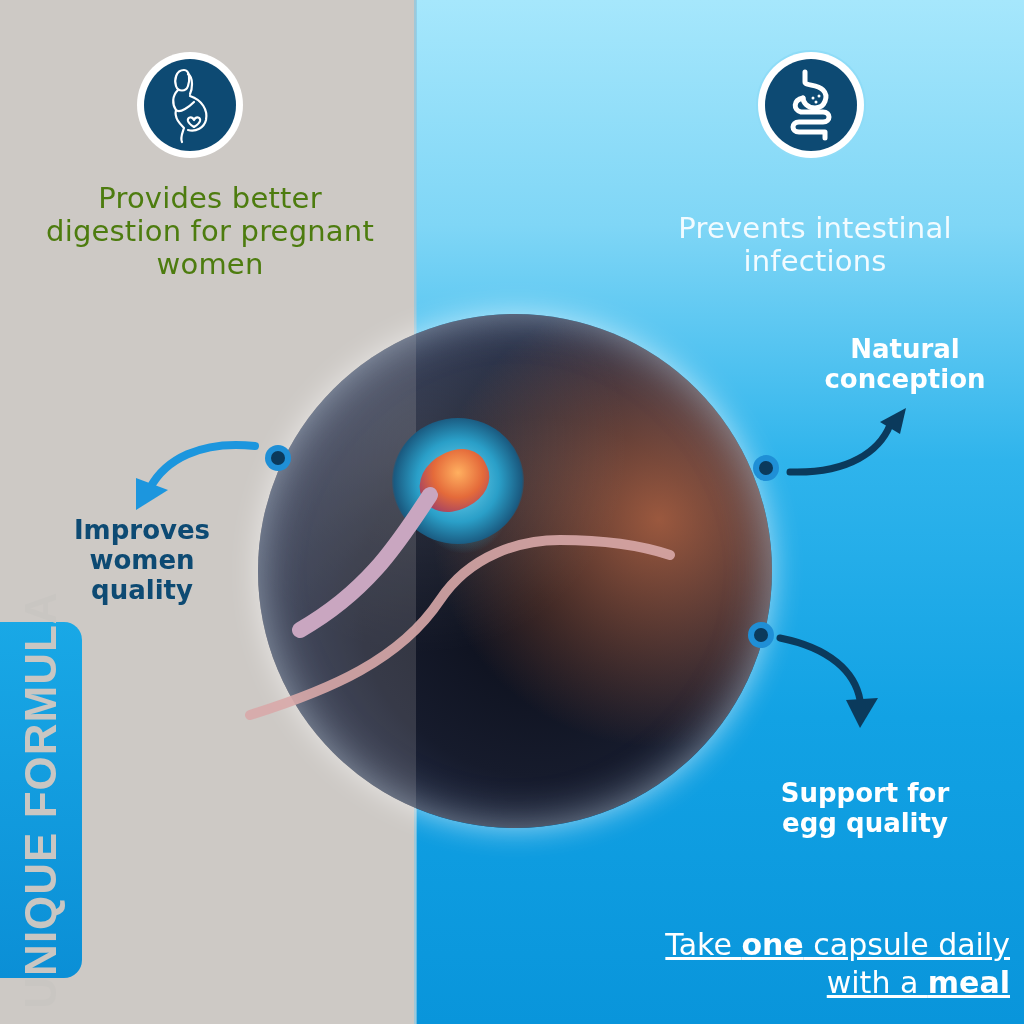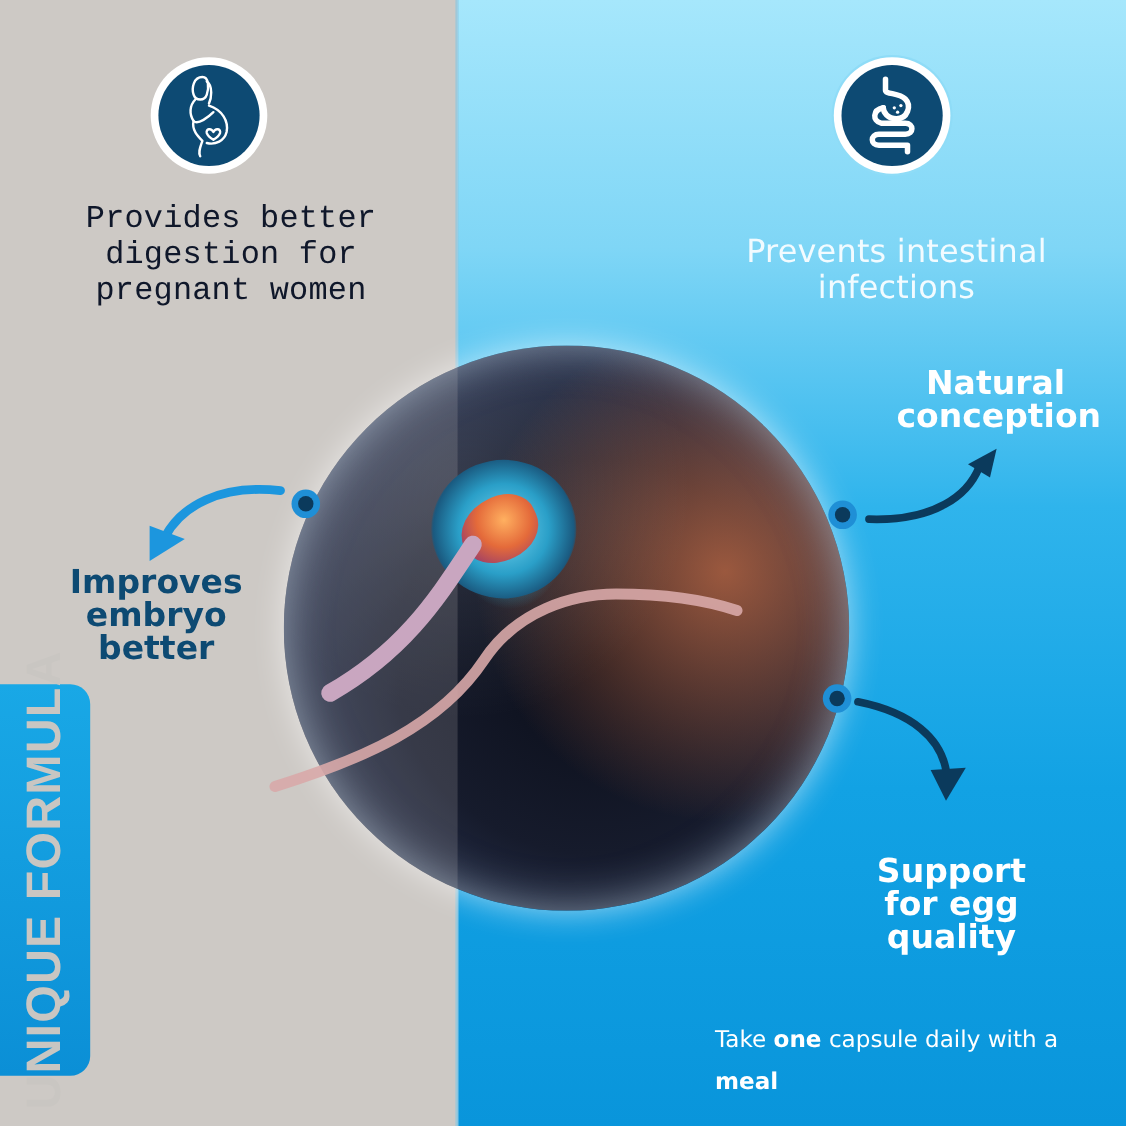--- a/index.html
+++ b/index.html
@@ -8,21 +8,21 @@
   .right-panel { position: absolute; left: 416px; top: 0; width: 608px; height: 1024px;
     background: linear-gradient(180deg, #a6e7fc 0%, #7fd6f6 22%, #2fb4ec 45%, #12a2e4 70%, #0995db 100%); }
   .divider { position: absolute; left: 414px; top: 0; width: 3px; height: 1024px; background: rgba(140,200,225,0.7); }
 
   .icon-badge { position: absolute; width: 106px; height: 106px; border-radius: 50%; background: #fff; display: flex; align-items: center; justify-content: center; }
   .icon-badge .inner { width: 92px; height: 92px; border-radius: 50%; background: #0d4a73; display: flex; align-items: center; justify-content: center; }
   .icon-left { left: 137px; top: 52px; }
   .icon-right { left: 758px; top: 52px; box-shadow: 0 0 0 2px #8fdcf7; }
 
   .top-text { position: absolute; text-align: center; font-size: 29px; line-height: 33px; letter-spacing: 0.2px; }
-  .top-left-text { left: 40px; width: 340px; top: 182px; color: #0f172a; font-family: Liberation Mono, monospace; }
+  .top-left-text { left: 40px; width: 340px; top: 182px; color: #4d7c0f; }
   .top-right-text { left: 650px; width: 330px; top: 180px; color: #f2fbff; margin-top: 32px; }
 
   .sphere { position: absolute; left: 258px; top: 314px; width: 514px; height: 514px; border-radius: 50%;
     background:
       radial-gradient(circle at 40% 38%, rgba(60,200,240,0.35) 0 5%, transparent 10%),
       radial-gradient(circle at 32% 26%, rgba(255,255,255,0.12), transparent 40%),
       radial-gradient(circle at 78% 40%, rgba(200,110,70,0.75), transparent 45%),
       radial-gradient(circle at 55% 55%, #0a0d18 0%, #161b2c 45%, #2b3550 72%, #5f6f8a 90%, #c5d3de 100%);
     box-shadow: 0 0 30px rgba(255,255,255,0.6), inset 0 0 40px rgba(200,220,235,0.55); }
   .sphere-overlay { position: absolute; left: 258px; top: 314px; width: 158px; height: 514px; overflow: hidden; }
@@ -32,32 +32,32 @@
     background: radial-gradient(circle, #7ad8f2 0%, #2a9fc8 45%, #1a5a80 70%, transparent 74%); }
   .sperm-head { position: absolute; left: 418px; top: 452px; width: 72px; height: 58px; border-radius: 55% 45% 50% 50%;
     background: radial-gradient(circle at 60% 40%, #ffb060, #e46a3a 45%, #9a3c6a 85%); transform: rotate(-25deg); }
 
   .marker { position: absolute; width: 26px; height: 26px; border-radius: 50%; background: #1f8fd6; display: flex; align-items: center; justify-content: center; }
   .marker .dot { width: 14px; height: 14px; border-radius: 50%; background: #0b3a5c; }
   .marker-embryo { left: 265px; top: 445px; }
   .marker-conception { left: 753px; top: 455px; }
   .marker-egg { left: 748px; top: 622px; }
 
-  .callout { position: absolute; text-align: center; font-weight: bold; font-size: 30px; line-height: 30px; }
+  .callout { position: absolute; text-align: center; font-weight: bold; font-size: 26px; line-height: 30px; }
   .callout-embryo { left: 62px; width: 160px; top: 515px; color: #0d4a73; }
   .callout-conception { left: 815px; width: 180px; top: 334px; color: #ffffff; }
   .callout-egg { left: 770px; width: 190px; top: 732px; color: #ffffff; margin-top: 46px; }
 
   .arrows { position: absolute; left: 0; top: 0; width: 1024px; height: 1024px; pointer-events: none; }
 
   .formula-tab { position: absolute; left: 0; top: 622px; width: 82px; height: 356px; background: linear-gradient(180deg, #19a8e6, #0b8fd6);
     border-radius: 0 18px 18px 0; display: flex; align-items: center; justify-content: center; }
   .formula-tab span { transform: rotate(-90deg); white-space: nowrap; font-weight: bold; font-size: 44px; letter-spacing: 1px; color: #c9c6c2; font-family: "Liberation Sans", sans-serif; transform-origin: center; }
 
-  .dosage { position: absolute; left: 650px; width: 360px; top: 926px; color: #ffffff; font-size: 21px; line-height: 38px; text-align: left; }
+  .dosage { position: absolute; left: 650px; width: 360px; top: 926px; color: #ffffff; font-size: 30px; line-height: 38px; text-align: right; text-decoration: underline; }
   .dosage b { font-weight: bold; }
 </style>
 </head>
 <body>
 
 <div class="left-panel"></div>
 <div class="right-panel"></div>
 <div class="divider"></div>
 
 <div class="icon-badge icon-left">
@@ -110,21 +110,21 @@
 <div class="marker marker-embryo">
     <div class="dot"></div>
   </div>
 <div class="marker marker-conception">
     <div class="dot"></div>
   </div>
 <div class="marker marker-egg">
     <div class="dot"></div>
   </div>
 
-<div class="callout callout-embryo">Improves embryo better</div>
+<div class="callout callout-embryo">Improves women quality</div>
 <div class="callout callout-conception">Natural conception</div>
 <div class="callout callout-egg">Support for egg quality</div>
 
 <div class="formula-tab">
   <span>UNIQUE FORMULA</span>
 </div>
 
 <div class="dosage">
   <span>Take </span><b>one</b><span> capsule daily with a </span><b>meal</b>
 </div>

